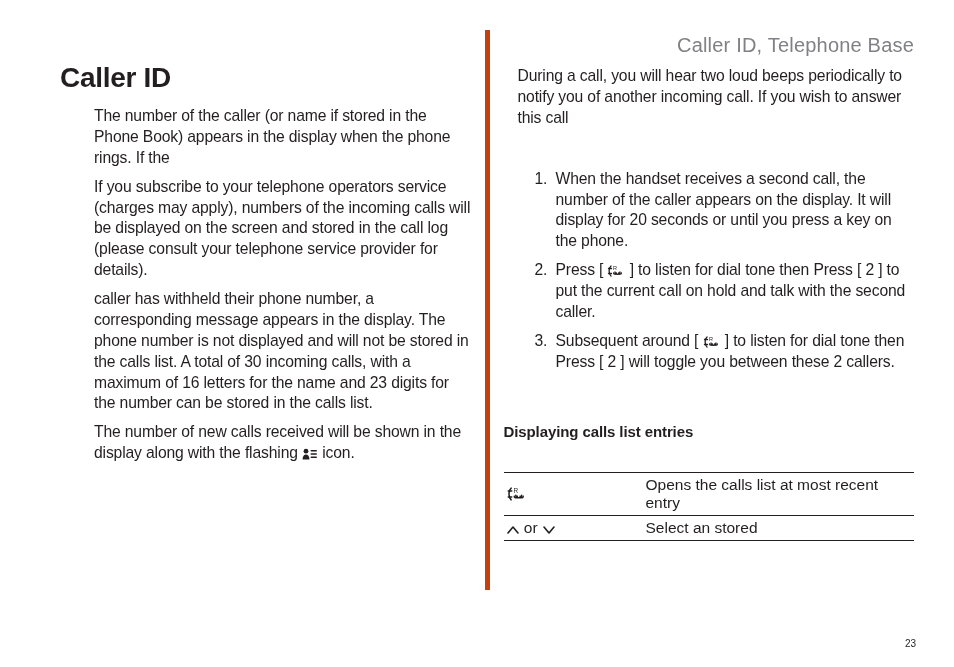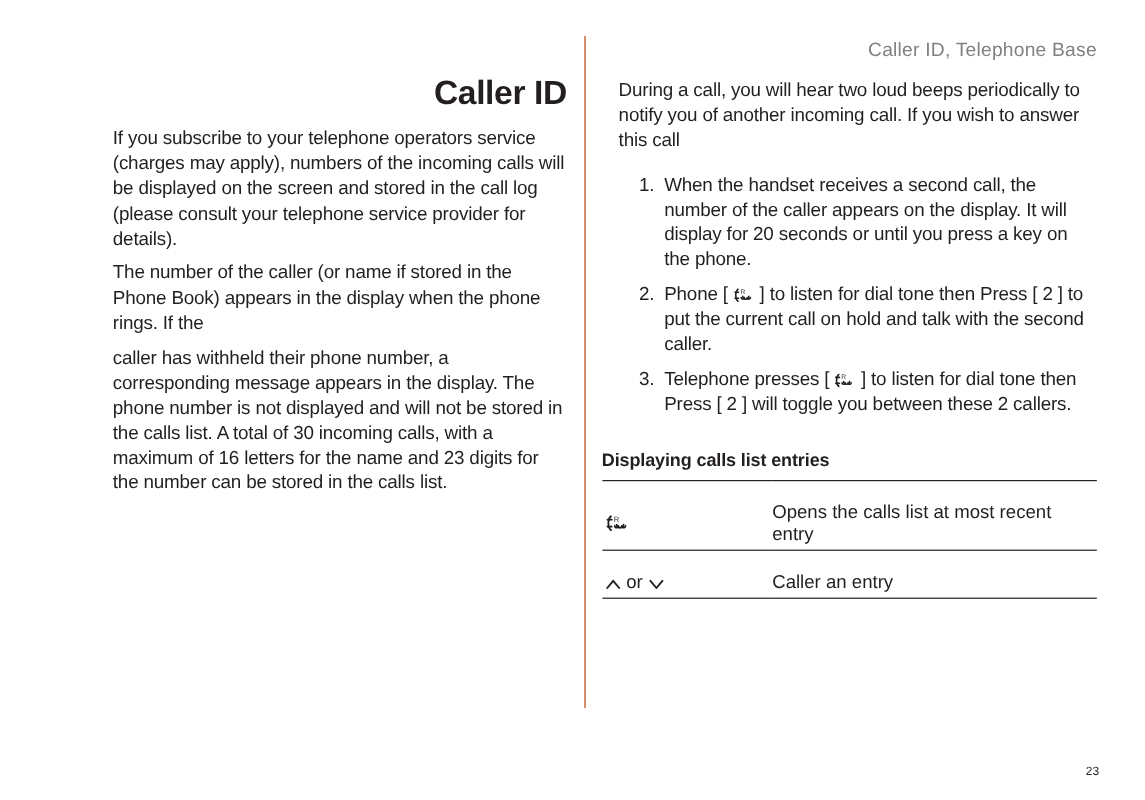--- a/index.html
+++ b/index.html
@@ -14,48 +14,48 @@
     height: 667px;
     position: relative;
     box-sizing: border-box;
     padding: 30px 40px 20px 60px;
   }
   .running {
     position: absolute;
     top: 34px;
     right: 40px;
     text-align: left;
-    font-size: 16px;
+    font-size: 20px;
     color: #808184;
     letter-spacing: 0.2px;
   }
   .cols {
     display: flex;
     gap: 0;
     height: 560px;
   }
   .col {
     flex: 1;
     display: flex;
     flex-direction: column;
   }
   .col.left {
     padding-right: 14px;
   }
   .col.right {
     padding-left: 14px;
-    border-left: 1px solid #c2410c;
+    border-left: 5px solid #c2410c;
     padding-top: 30px; 
+    gap: 24px;
   }
   h1.title {
     font-size: 28px;
     font-weight: 700;
     margin: 32px 0 6px 0;
     letter-spacing: -0.3px;
-    text-align: right;
   }
   .body p {
     font-size: 15.7px;
     line-height: 1.33;
     margin: 6px 0 8px 0;
     letter-spacing: -0.15px;
   }
   .indent { padding-left: 34px; }
   .h2 {
     font-size: 15px;
@@ -73,21 +73,21 @@
   ol.steps li { margin: 4px 0 8px 0; padding-left: 4px; }
   .calls-table {
     width: 100%;
     border-collapse: collapse;
     margin-top: 4px;
     font-size: 15.5px;
   }
   .calls-table td {
     border-top: 1px solid #231f20;
     border-bottom: 1px solid #231f20;
-    padding: 18px 0 3px 0;
+    padding: 3px 0 3px 0;
     vertical-align: middle;
   }
   .calls-table td.k { width: 140px; padding-left: 2px;}
   .pagenum {
     position: absolute;
     right: 38px;
     bottom: 18px;
     font-size: 10px;
     color: #231f20;
   }
@@ -103,50 +103,61 @@
 
 <div class="page">
   <div class="running" data-bind="running_head">Caller ID, Telephone Base</div>
 
   <div class="cols">
 
     <div class="col left">
       <h1 class="title" data-bind="title">Caller ID</h1>
 
       <div class="body indent">
+        <p data-bind="left.p2">The number of the caller (or name if stored in the Phone Book) appears in the display when the phone rings. If the</p>
         <p data-bind="left.p1">If you subscribe to your telephone operators service (charges may apply), numbers of the incoming calls will be displayed on the screen and stored in the call log (please consult your telephone service provider for details).</p>
-        <p data-bind="left.p2">The number of the caller (or name if stored in the Phone Book) appears in the display when the phone rings. If the</p>
         <p data-bind="left.p3">caller has withheld their phone number, a corresponding message appears in the display. The phone number is not displayed and will not be stored in the calls list. A total of 30 incoming calls, with a maximum of 16 letters for the name and 23 digits for the number can be stored in the calls list.</p>
+        <p class="inline-txt">
+          <span data-bind="left.p4a">The number of new calls received will be shown in the display along with the flashing </span><span class="icon"><svg width="16" height="12" viewBox="0 0 16 12">
+                <g fill="#231f20">
+                  <circle cx="4" cy="3.2" r="2.4"></circle>
+                  <path d="M0.6 11.5 C0.6 8 2 6.6 4 6.6 C6 6.6 7.4 8 7.4 11.5 Z"></path>
+                  <rect x="8.5" y="2" width="6.5" height="1.6" rx="0.8"></rect>
+                  <rect x="8.5" y="5.2" width="6.5" height="1.6" rx="0.8"></rect>
+                  <rect x="8.5" y="8.4" width="6.5" height="1.6" rx="0.8"></rect>
+                </g>
+              </svg></span><span data-bind="left.p4b"> icon.</span>
+        </p>
       </div>
 
 
     </div>
 
     <div class="col right">
       <div class="body" style="padding-left:14px;">
         <p data-bind="right.p1">During a call, you will hear two loud beeps periodically to notify you of another incoming call. If you wish to answer this call</p>
       </div>
 
       <ol class="steps">
         <li data-bind="right.li1">When the handset receives a second call, the number of the caller appears on the display. It will display for 20 seconds or until you press a key on the phone.</li>
         <li class="inline-txt">
-          <span data-bind="right.li2a">Phone [ </span><span class="icon"><svg width="18" height="12" viewBox="0 0 18 12">
+          <span data-bind="right.li2a">Press [ </span><span class="icon"><svg width="18" height="12" viewBox="0 0 18 12">
                 <g fill="none" stroke="#231f20" stroke-width="1.3">
                   <path d="M4 1 C1.5 3 1.5 9 4 11" stroke-linecap="round"></path>
                   <path d="M1.5 3.5 L4.5 3.5" stroke-linecap="round"></path>
                   <path d="M1.5 8.5 L4.5 8.5" stroke-linecap="round"></path>
                   <text x="6" y="5" font-size="5.5" fill="#231f20" stroke="none" font-family="Arial">R</text>
                   <path d="M8 7 C8 10 13 10 13 7" stroke-linecap="round"></path>
                   <path d="M7 7.5 A1.3 1 0 1 0 9 7.5"></path>
                   <path d="M12 7.5 A1.3 1 0 1 0 14 7.5"></path>
                 </g>
               </svg></span><span data-bind="right.li2b"> ] to listen for dial tone then Press [ 2 ] to put the current call on hold and talk with the second caller.</span>
         </li>
         <li class="inline-txt">
-          <span data-bind="right.li3a">Telephone presses [ </span><span class="icon"><svg width="18" height="12" viewBox="0 0 18 12">
+          <span data-bind="right.li3a">Subsequent around [ </span><span class="icon"><svg width="18" height="12" viewBox="0 0 18 12">
                 <g fill="none" stroke="#231f20" stroke-width="1.3">
                   <path d="M4 1 C1.5 3 1.5 9 4 11" stroke-linecap="round"></path>
                   <path d="M1.5 3.5 L4.5 3.5" stroke-linecap="round"></path>
                   <path d="M1.5 8.5 L4.5 8.5" stroke-linecap="round"></path>
                   <text x="6" y="5" font-size="5.5" fill="#231f20" stroke="none" font-family="Arial">R</text>
                   <path d="M8 7 C8 10 13 10 13 7" stroke-linecap="round"></path>
                   <path d="M7 7.5 A1.3 1 0 1 0 9 7.5"></path>
                   <path d="M12 7.5 A1.3 1 0 1 0 14 7.5"></path>
                 </g>
               </svg></span><span data-bind="right.li3b"> ] to listen for dial tone then Press [ 2 ] will toggle you between these 2 callers.</span>
@@ -174,21 +185,21 @@
           <td data-bind="right.table.r1_val">Opens the calls list at most recent entry</td>
         </tr>
         <tr>
           <td class="k inline-txt">
             <span class="icon"><svg width="14" height="10" viewBox="0 0 14 10">
                     <path d="M2 8 L7 2 L12 8" fill="none" stroke="#231f20" stroke-width="1.6" stroke-linecap="round" stroke-linejoin="round"></path>
                   </svg></span><span data-bind="right.table.r2_key_mid"> or </span><span class="icon"><svg width="14" height="10" viewBox="0 0 14 10">
                     <path d="M2 2 L7 8 L12 2" fill="none" stroke="#231f20" stroke-width="1.6" stroke-linecap="round" stroke-linejoin="round"></path>
                   </svg></span>
           </td>
-          <td data-bind="right.table.r2_val">Caller an entry</td>
+          <td data-bind="right.table.r2_val">Select an stored</td>
         </tr>
       </tbody>
         </table>
     </div>
   </div>
 
   <div class="pagenum" data-bind="page_number">23</div>
 </div>
 
 </body></html>

